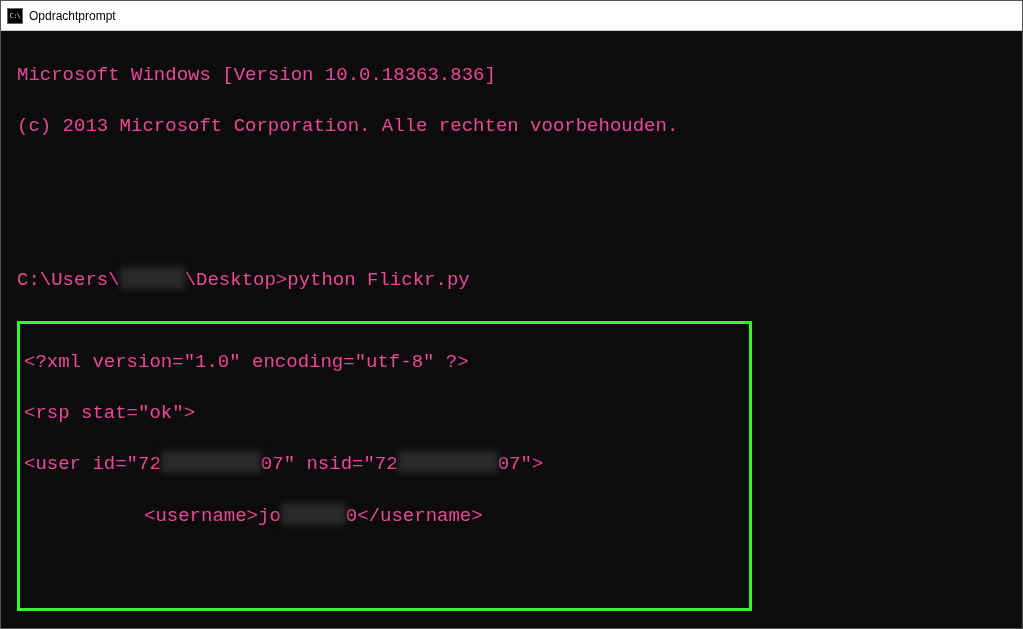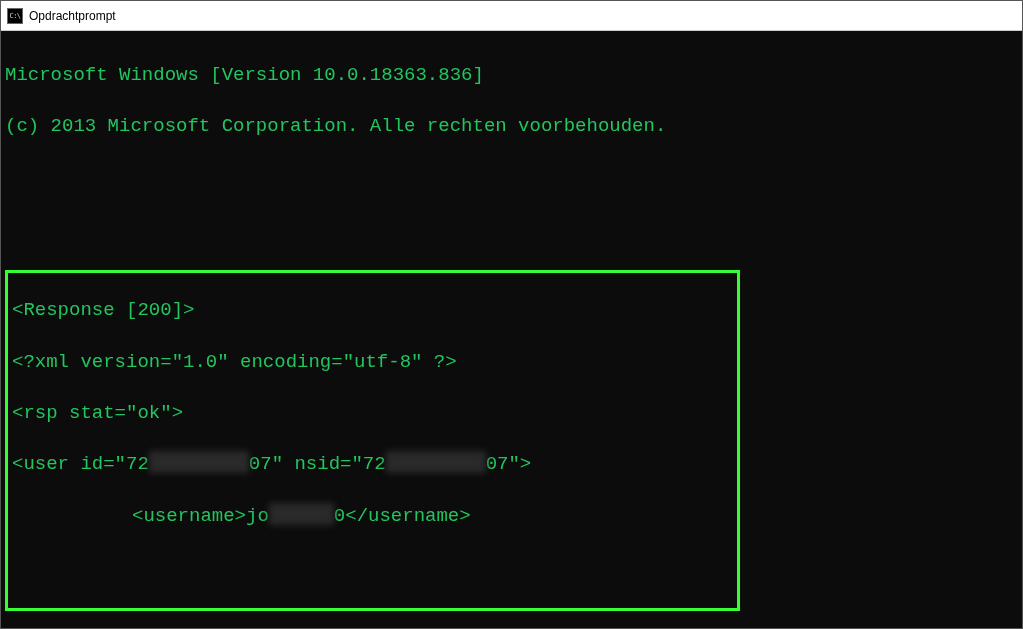--- a/index.html
+++ b/index.html
@@ -38,22 +38,22 @@
       align-items: center;
       justify-content: center;
       color: #ccc;
       font-size: 7px;
       font-family: Consolas, monospace;
       letter-spacing: -0.5px;
     }
     .console {
       flex: 1;
       background: #0c0c0c;
-      color: #22c55e;
-      padding: 6px 4px;
+      color: #ec4899;
+      padding: 6px 16px;
       font-size: 19px;
       line-height: 1.35;
       white-space: pre;
       overflow: hidden;
     }
     .line { display: block; }
     .redact {
       display: inline-block;
       vertical-align: middle;
       width: 75px;
@@ -81,22 +81,22 @@
   <div class="titlebar">
     <span class="titlebar-icon">C:\</span>
     <span>Opdrachtprompt</span>
   </div>
 
   <div class="console">
 <span class="line">Microsoft Windows [Version 10.0.18363.836]</span>
 <span class="line">(c) 2013 Microsoft Corporation. Alle rechten voorbehouden.</span>
 <span class="line"> </span>
 <span class="line"> </span>
+<span class="line"><span>C:\Users\</span><span class="redact sm"></span><span>\Desktop&gt;</span><span>python Flickr.py</span></span>
 <div class="greenbox">
-<span class="line">&lt;Response [200]&gt;</span>
 <span class="line">&lt;?xml version="1.0" encoding="utf-8" ?&gt;</span>
 <span class="line">&lt;rsp stat="ok"&gt;</span>
 <span class="line"><span>&lt;user id="72</span><span class="redact md"></span><span>07" nsid="72</span><span class="redact md"></span><span>07"&gt;</span></span>
 <span class="line"><span class="indent"></span><span>&lt;username&gt;jo</span><span class="redact sm"></span><span>0&lt;/username&gt;</span></span>
 
 
 </div>
 
 
 

